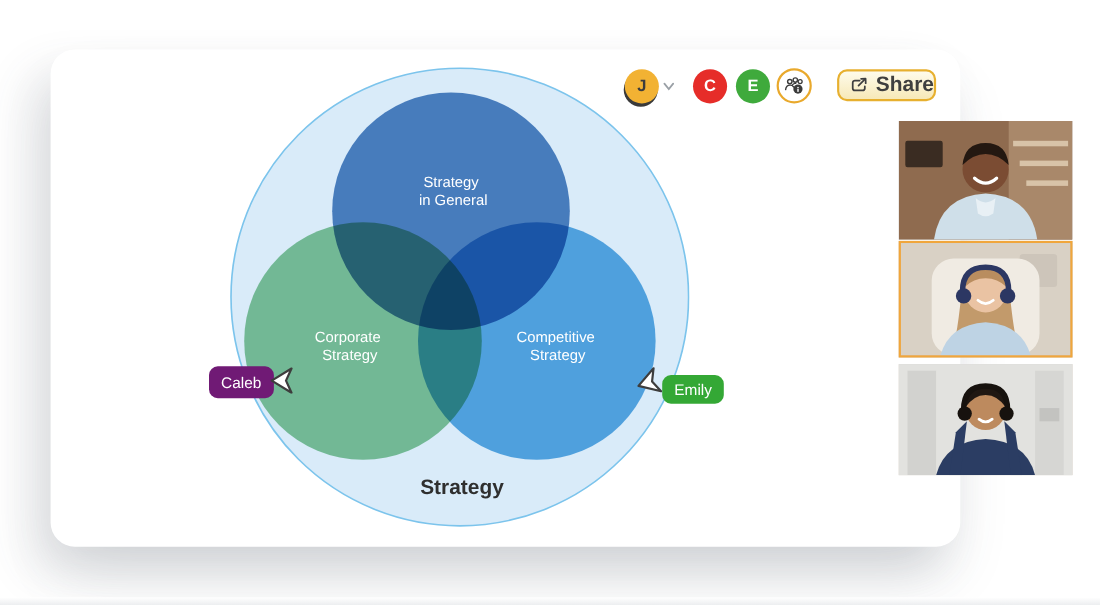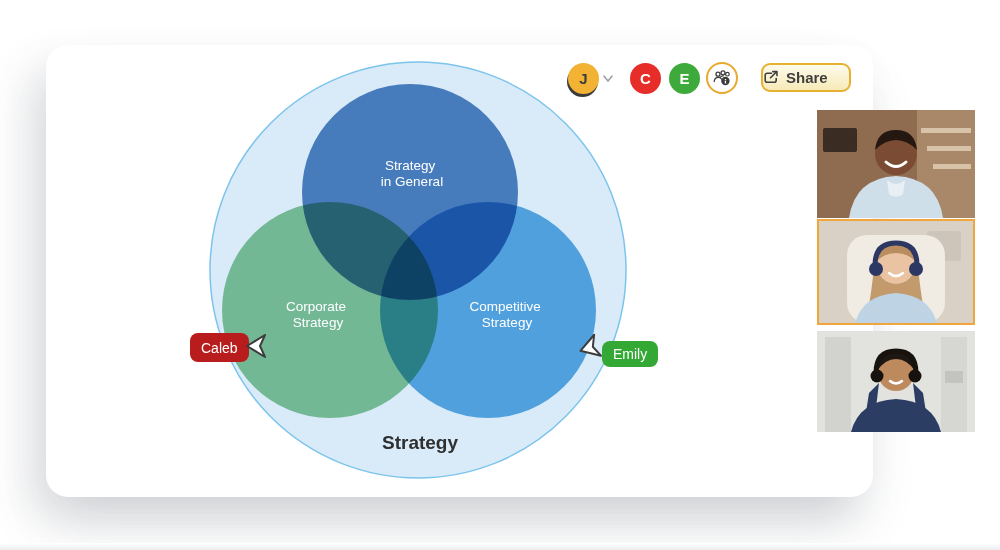--- a/index.html
+++ b/index.html
@@ -31,35 +31,35 @@
   .chevron{position:absolute;left:602px;top:74px;width:12px;height:10px;}
   .collab-icon{
     position:absolute;left:706px;top:62px;width:32px;height:32px;border-radius:50%;
     background:#fff;border:2px solid #E9A92C;box-sizing:border-box;
     display:flex;align-items:center;justify-content:center;
   }
   .share-btn{
     position:absolute;left:761px;top:63px;height:29px;width:90px;
     border:2px solid #E7B02F;border-radius:9px;box-sizing:border-box;
     background:linear-gradient(#FEFBEB,#F7E9B8);
-    display:flex;align-items:center;justify-content:flex-start;gap:6px;
-    font-size:15px;font-weight:600;color:#3f3f3f;cursor:pointer;
+    display:flex;align-items:center;justify-content:flex-end;gap:6px;
+    font-size:19px;font-weight:600;color:#3f3f3f;cursor:pointer;
   }
   
   .venn{position:absolute;left:209px;top:61px;width:418px;height:418px;}
   .venn .blend{mix-blend-mode:multiply;}
   .venn text{font-family:"Liberation Sans",sans-serif;}
   .set-label{fill:#ffffff;font-size:13.5px;}
   .outer-label{fill:#2f2f2f;font-size:19px;font-weight:bold;}
   
   .cursor-tag{
     position:absolute;height:29px;padding:0 11px;border-radius:8px;
     display:flex;align-items:center;color:#fff;font-size:14px;font-weight:500;
   }
-  .cursor-caleb{left:190px;top:333px;background:#b91c1c;}
+  .cursor-caleb{left:190px;top:333px;background:#701a75;}
   .cursor-emily{left:602px;top:341px;background:#34A835;height:26px;}
   .cursor-arrow{position:absolute;width:26px;height:27px;}
   .arrow-caleb{left:243px;top:331px;}
   .arrow-emily{left:576px;top:333px;}
   
   .video-tile{
     position:absolute;left:817px;width:158px;overflow:hidden;background:#cfcac2;
     cursor:pointer;
   }
   .tile-1{top:110px;height:108px;}

